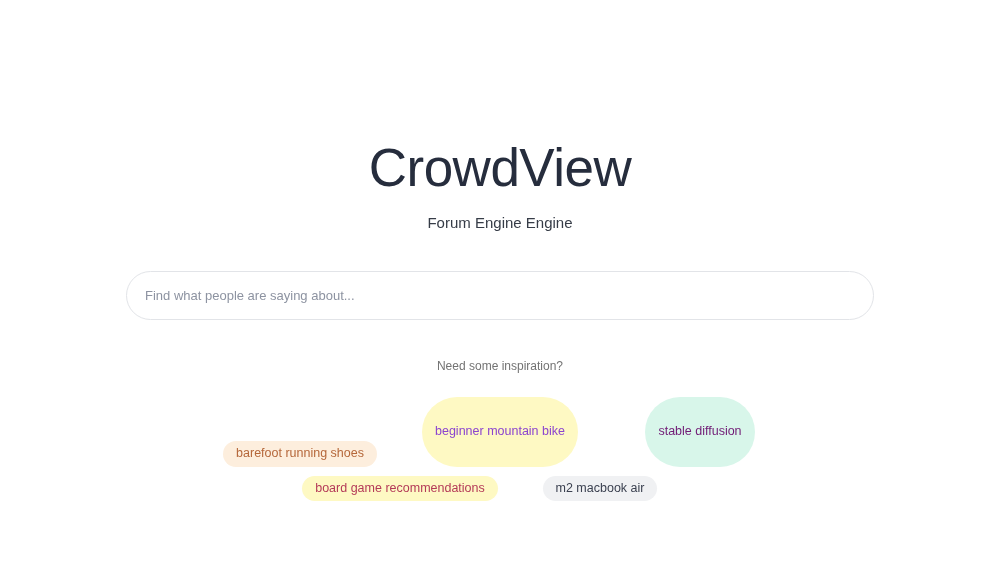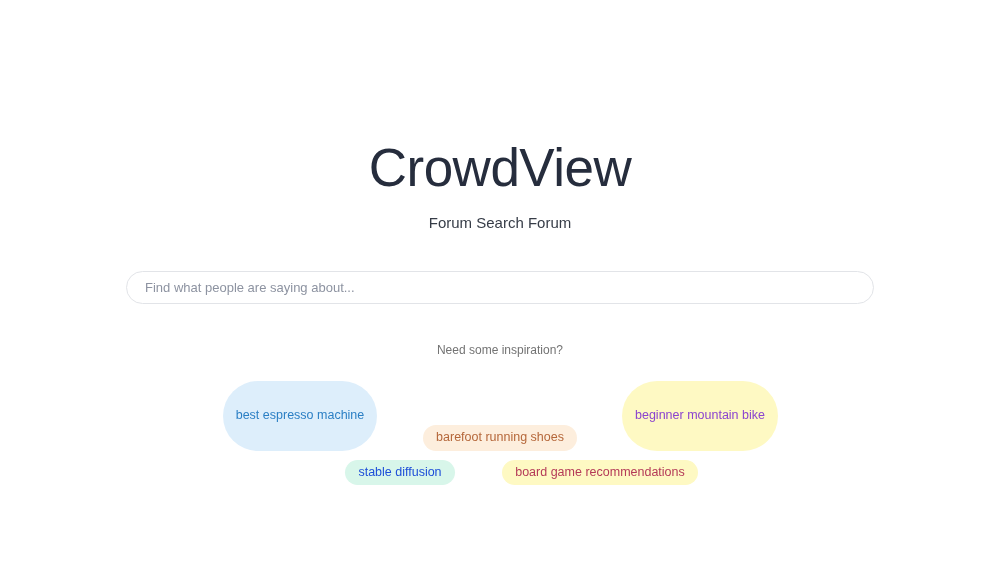--- a/index.html
+++ b/index.html
@@ -47,21 +47,21 @@
   }
 
   .search-wrap {
     margin-top: 39px;
     width: 748px;
   }
 
   .search-input {
     width: 100%;
     box-sizing: border-box;
-    height: 33px;
+    height: 49px;
     padding: 0 18px;
     border: 1px solid #e2e4e8;
     border-radius: 999px;
     background: #ffffff;
     font-family: "Liberation Sans", sans-serif;
     font-size: 13px;
     color: #2b3241;
     outline: none;
   }
   .search-input::placeholder {
@@ -107,39 +107,39 @@
     cursor: pointer;
   }
 </style>
 </head>
 <body>
 
 <div class="page">
 
   <h1 class="brand-title">CrowdView</h1>
 
-  <p class="brand-subtitle">Forum Search Forum</p>
+  <p class="brand-subtitle">Forum Engine Engine</p>
 
   <div class="search-wrap">
     <input class="search-input" type="text" placeholder="Find what people are saying about..." style="">
   </div>
 
   <p class="inspiration-label">Need some inspiration?</p>
 
   <div class="chips">
     <div class="chip-cell">
-      <button class="chip" style="background: rgb(221, 238, 251); color: rgb(43, 127, 196);">best espresso machine</button>
-    </div>
-    <div class="chip-cell">
       <button class="chip" style="background: rgb(253, 238, 221); color: rgb(181, 103, 58); margin-top: 44px;">barefoot running shoes</button>
     </div>
     <div class="chip-cell">
       <button class="chip" style="background: #fef9c3; color: rgb(139, 68, 207);">beginner mountain bike</button>
     </div>
     <div class="chip-cell">
-      <button class="chip" style="background: rgb(216, 246, 234); color: #1d4ed8;">stable diffusion</button>
+      <button class="chip" style="background: rgb(216, 246, 234); color: #701a75;">stable diffusion</button>
     </div>
     <div class="chip-cell">
       <button class="chip" style="background: #fef9c3; color: rgb(180, 58, 88);">board game recommendations</button>
+    </div>
+    <div class="chip-cell">
+      <button class="chip" style="background: rgb(240, 241, 243); color: rgb(59, 65, 80);">m2 macbook air</button>
     </div>
   </div>
 
 </div>
 
 </body></html>

